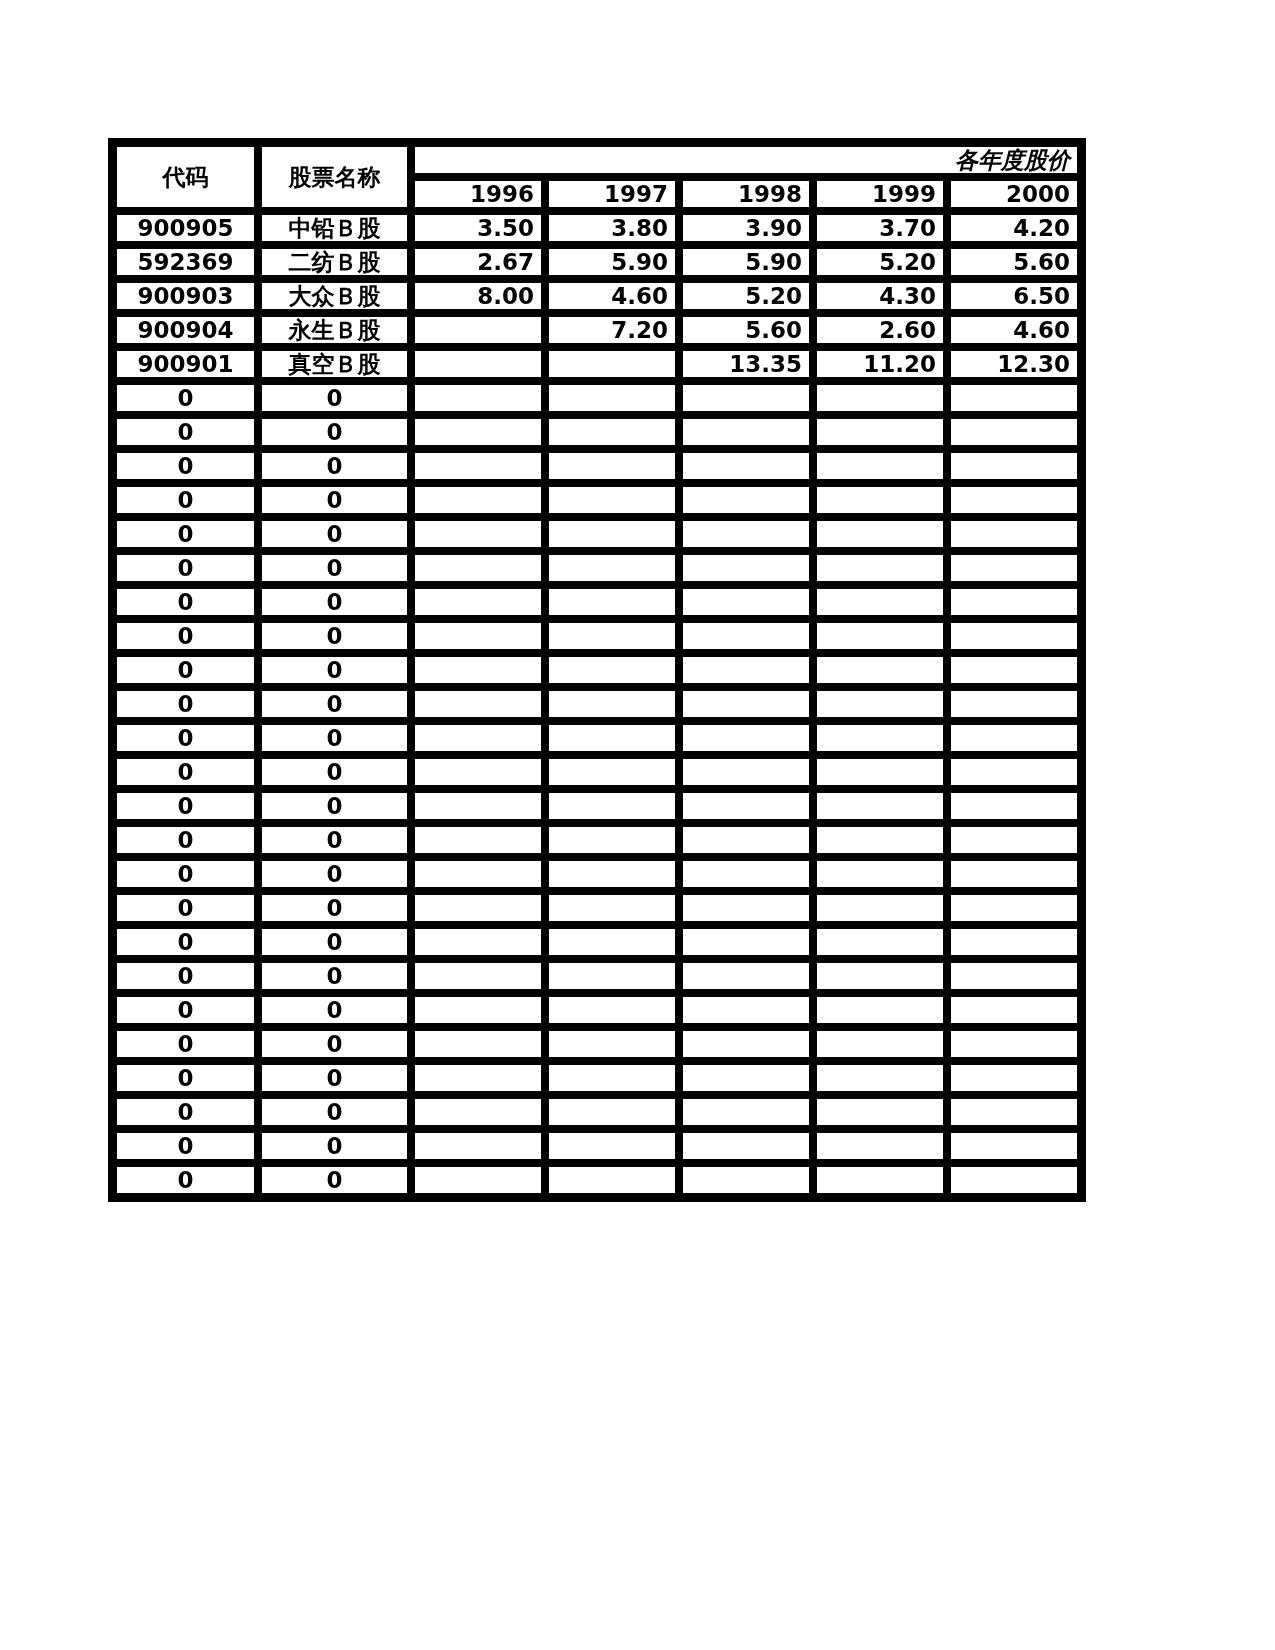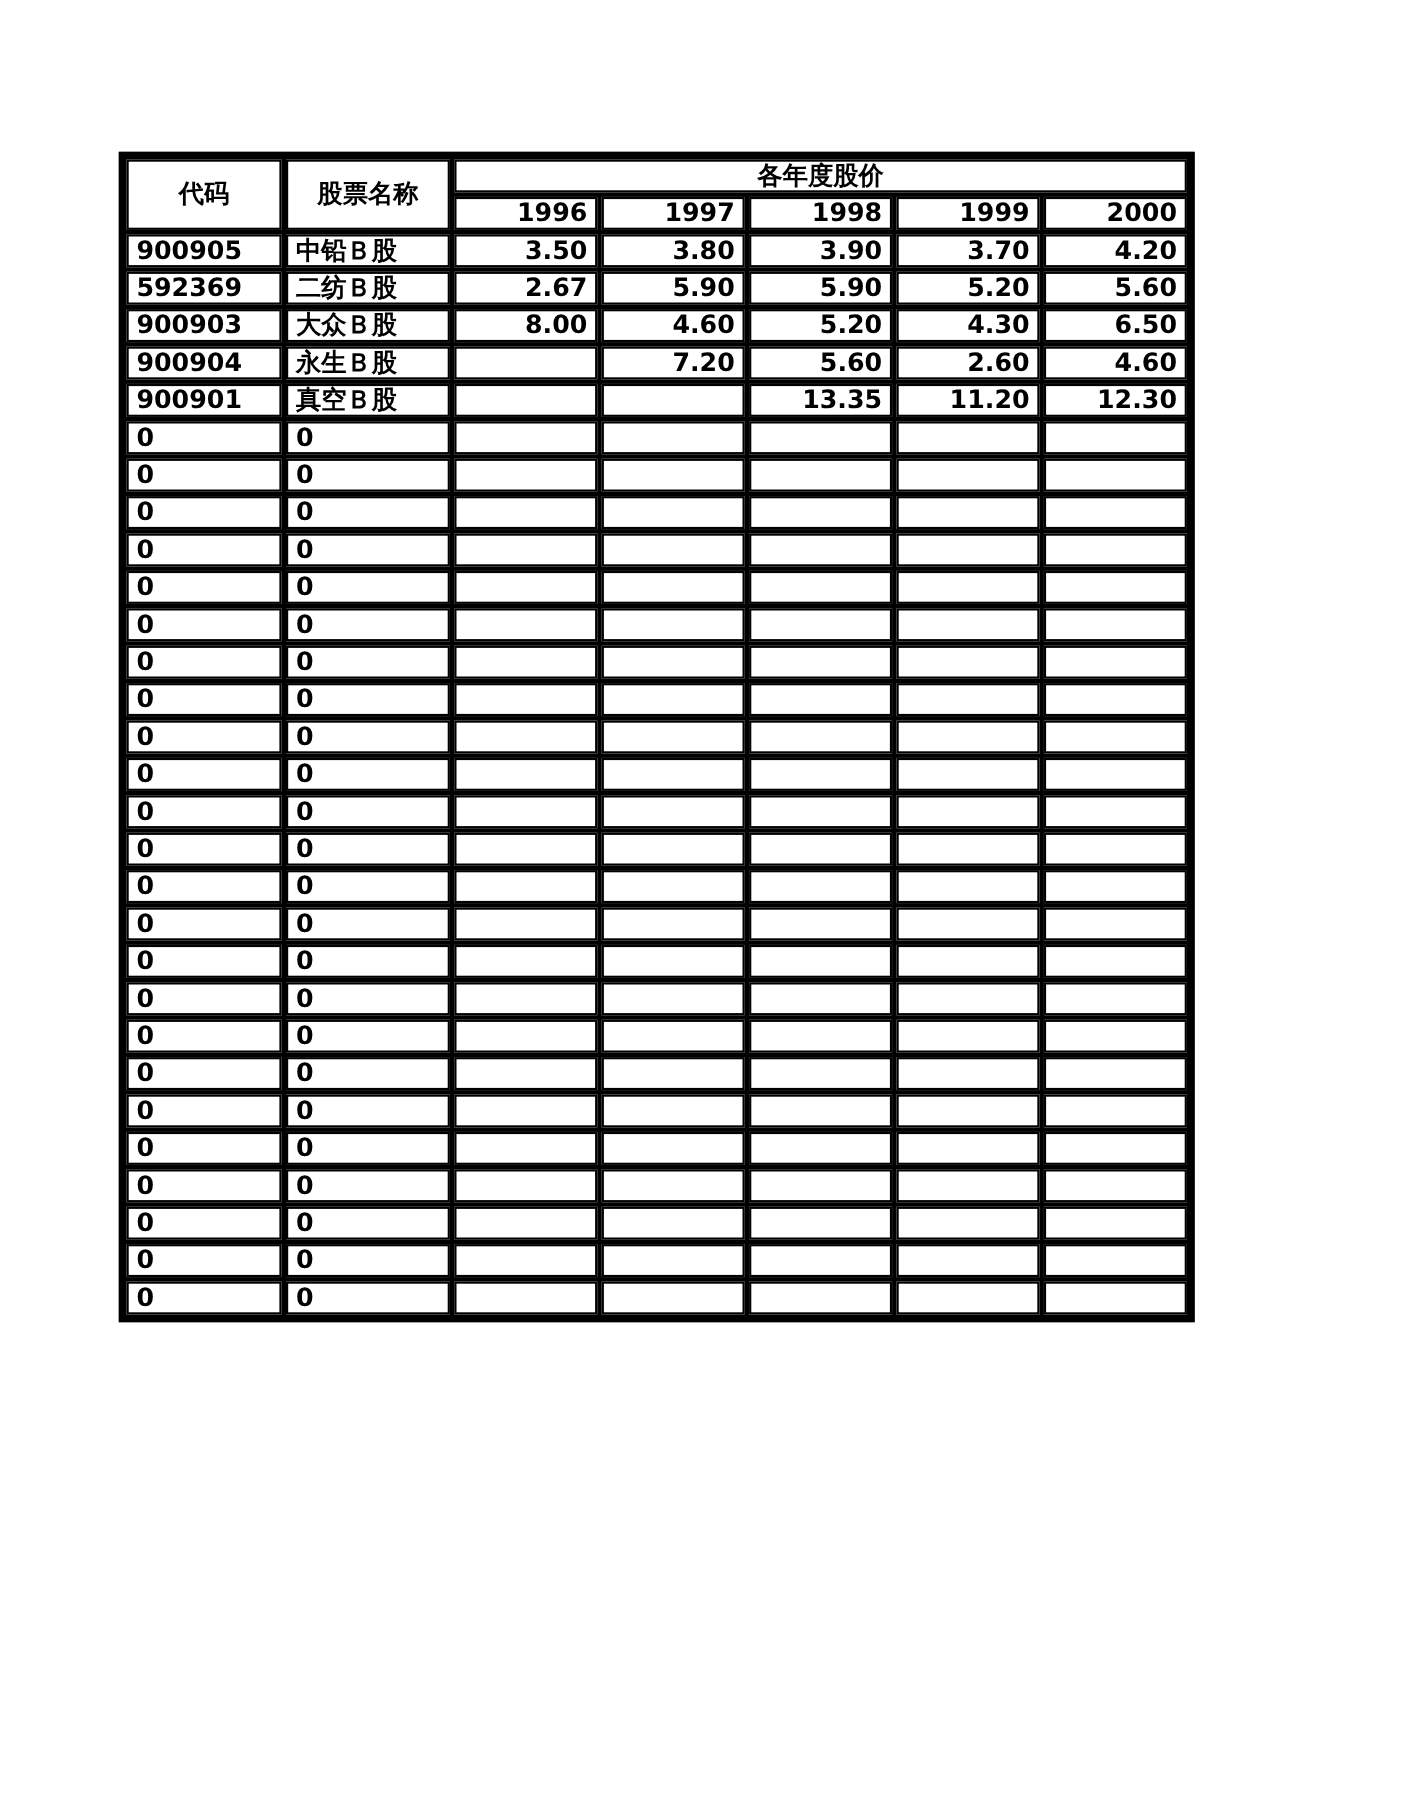--- a/index.html
+++ b/index.html
@@ -37,32 +37,34 @@
     color: #000000;
     line-height: 26px;
     white-space: nowrap;
     overflow: hidden;
     background: #ffffff;
   }
   col.c-code  { width: 141px; }
   col.c-name  { width: 149px; }
   col.c-year  { width: 130px; }
   th.group-hdr {
-    text-align: center;
+    text-align: right;
     height: 30px;
+    font-style: italic;
   }
   th.side-hdr {
     text-align: center;
     vertical-align: middle;
   }
   th.year-hdr {
     text-align: right;
     height: 28px;
   }
   td.code-cell, td.name-cell {
+    text-align: center;
   }
   td.value-cell {
     text-align: right;
     background: #cbf2cb;
   }
 </style>
 </head>
 <body>
 
 <div class="page">

